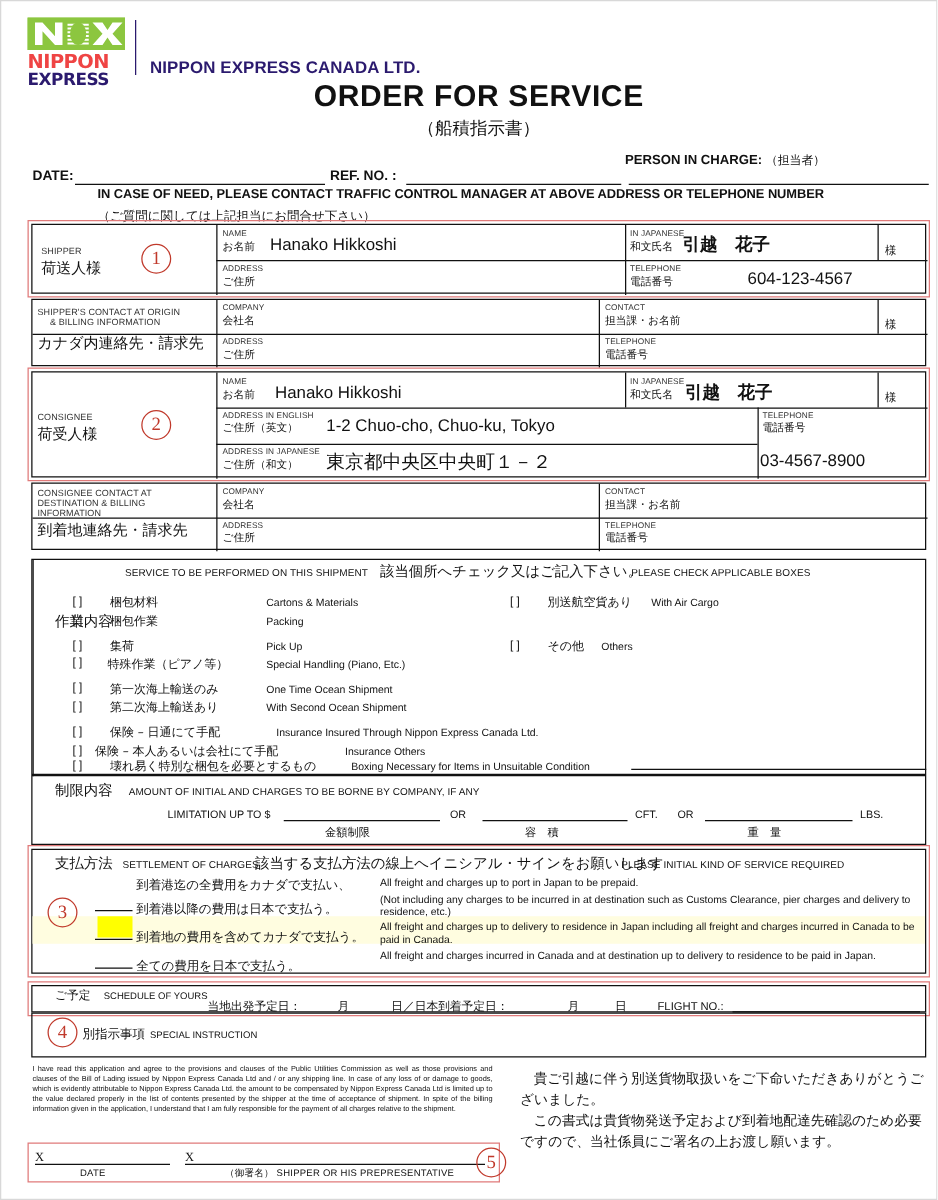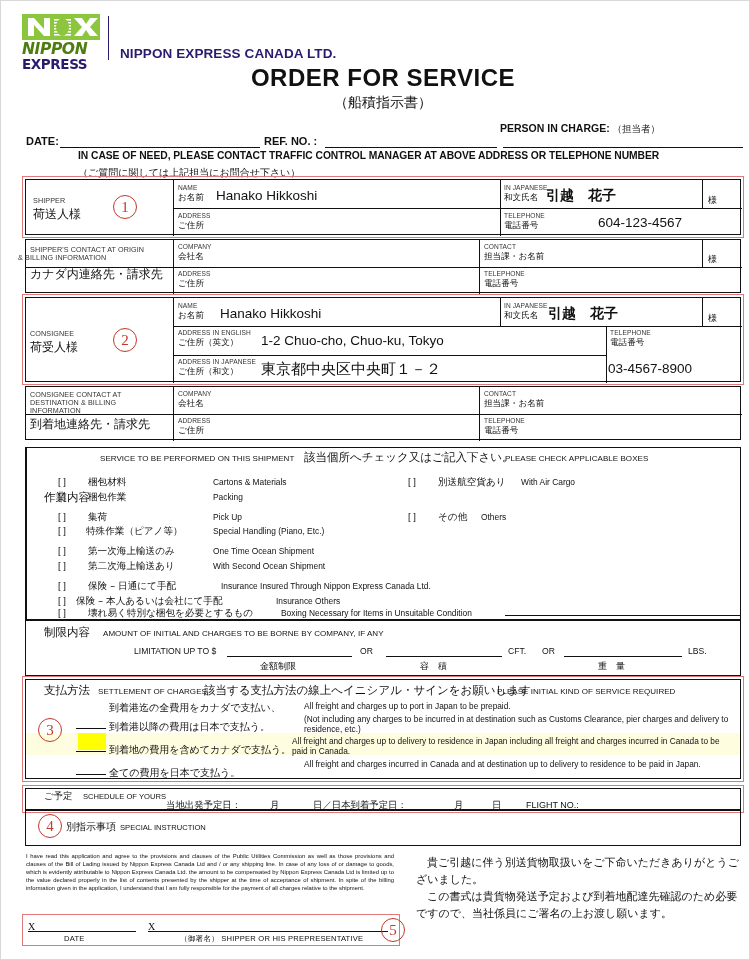--- a/index.html
+++ b/index.html
@@ -19,21 +19,21 @@
   }
 
   
   .logo{ position:absolute; left:14px; top:8px; width:78px; height:56px; }
   .logo .nxbox{
     width:78px; height:26px; background:#8cc63f; position:relative;
   }
   .logo .nxbox svg{ display:block; }
   .logo .nippon{
     font-family:"DejaVu Sans",sans-serif; font-weight:bold;
-    color:#4d7c0f; font-size:15.5px; letter-spacing:-0.4px; line-height:15px; margin-top:2px;font-style:italic;
+    color:#ef4444; font-size:15.5px; letter-spacing:-0.4px; line-height:15px; margin-top:2px;
   }
   .logo .express{
     font-family:"DejaVu Sans",sans-serif; font-weight:bold;
     color:#2b1a6e; font-size:13.5px; letter-spacing:-0.4px; line-height:14px;
   }
   .logodiv{ position:absolute; left:100px; top:10px; width:1px; height:44px; background:#2b1a6e; }
   .company{
     position:absolute; left:112px; top:40px;
     font-family:"Liberation Sans",sans-serif; font-weight:bold;
     font-size:13.5px; color:#2b1a6e; letter-spacing:0.1px;
@@ -195,21 +195,21 @@
   <div class="fld-jp" style="position:absolute; left:496px; top:214px;">電話番号</div>
   <div class="val" style="position:absolute; left:590px; top:209px;">604-123-4567</div>
 
   <div class="blk" style="left:17px; top:233px; width:716px; height:54px;">
     <div class="vline" style="left:147px; top:0; height:54px;"></div>
     <div class="vline" style="left:453px; top:0; height:54px;"></div>
     <div class="vline" style="left:676px; top:0; height:27px;"></div>
     <div class="hline" style="left:0; top:27px; width:716px;"></div>
   </div>
   <div class="sec-en" style="position:absolute; left:22px; top:239px;">SHIPPER'S CONTACT AT ORIGIN</div>
-  <div class="sec-en" style="position:absolute; left:10px; top:247px;">&amp; BILLING INFORMATION</div>
+  <div class="sec-en" style="position:absolute; left:32px; top:247px;">&amp; BILLING INFORMATION</div>
   <div class="sec-jp" style="position:absolute; left:22px; top:260px;">カナダ内連絡先・請求先</div>
 
   <div class="fld-en" style="position:absolute; left:170px; top:237px;">COMPANY</div>
   <div class="fld-jp" style="position:absolute; left:170px; top:245px;">会社名</div>
   <div class="val" style="position:absolute; left:230px; top:241px;"></div>
 
   <div class="fld-en" style="position:absolute; left:476px; top:237px;">CONTACT</div>
   <div class="fld-jp" style="position:absolute; left:476px; top:245px;">担当課・お名前</div>
   <div class="sama" style="position:absolute; left:700px; top:247px;">様</div>
 
@@ -366,21 +366,21 @@
   <div class="set-jp" style="left:101px; top:695px;">到着港迄の全費用をカナダで支払い、</div>
   <div class="set-en" style="left:296px; top:696px; width:430px;">All freight and charges up to port in Japan to be prepaid.</div>
 
   <div class="dash" style="left:68px; top:722px; width:30px;"></div>
   <div class="set-jp" style="left:101px; top:714px;">到着港以降の費用は日本で支払う。</div>
   <div class="set-en" style="left:296px; top:709px; width:436px;">(Not including any charges to be incurred in at destination such as Customs Clearance, pier charges and delivery to residence, etc.)</div>
 
   <div class="yellowbox" style="left:70px; top:727px; width:28px; height:17px;"></div>
   <div class="dash" style="left:68px; top:745px; width:30px;"></div>
   <div class="set-jp" style="left:101px; top:737px;">到着地の費用を含めてカナダで支払う。</div>
-  <div class="set-en" style="left:284px; top:731px; width:436px;">All freight and charges up to delivery to residence in Japan including all freight and charges incurred in Canada to be paid in Canada.</div>
+  <div class="set-en" style="left:296px; top:731px; width:436px;">All freight and charges up to delivery to residence in Japan including all freight and charges incurred in Canada to be paid in Canada.</div>
 
   <div class="dash" style="left:68px; top:768px; width:30px;"></div>
   <div class="set-jp" style="left:101px; top:760px;">全ての費用を日本で支払う。</div>
   <div class="set-en" style="left:296px; top:754px; width:436px;">All freight and charges incurred in Canada and at destination up to delivery to residence to be paid in Japan.</div>
 
   <div class="redblk" style="left:14px; top:779px; width:722px; height:28px;"></div>
   <div class="blk" style="left:17px; top:782px; width:716px; height:22px;"></div>
 
   <div class="sched-jp" style="left:36px; top:784px;">ご予定</div>
   <div class="sched-en" style="left:75px; top:786px;">SCHEDULE OF YOURS</div>

